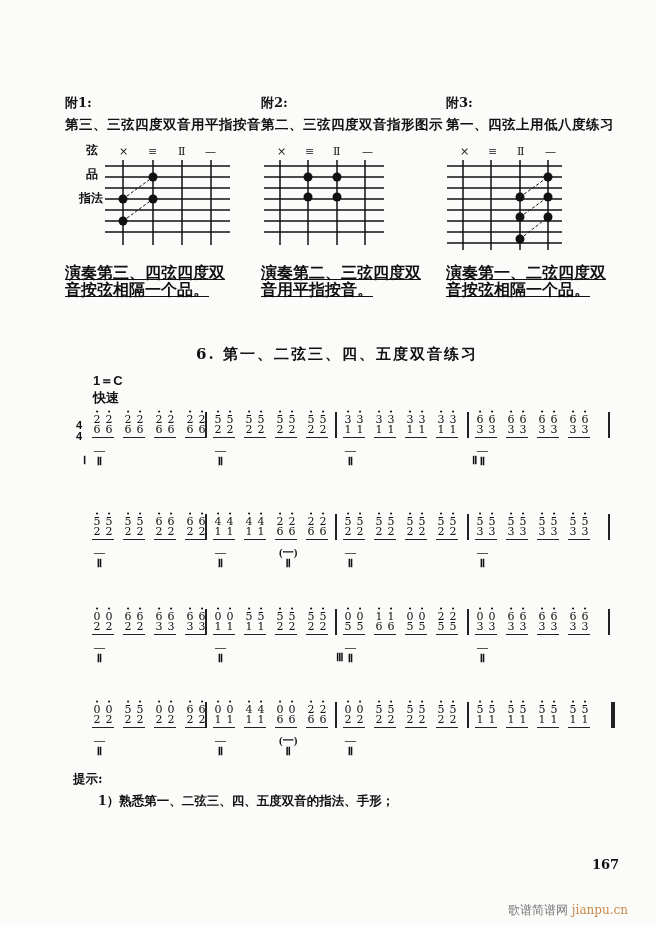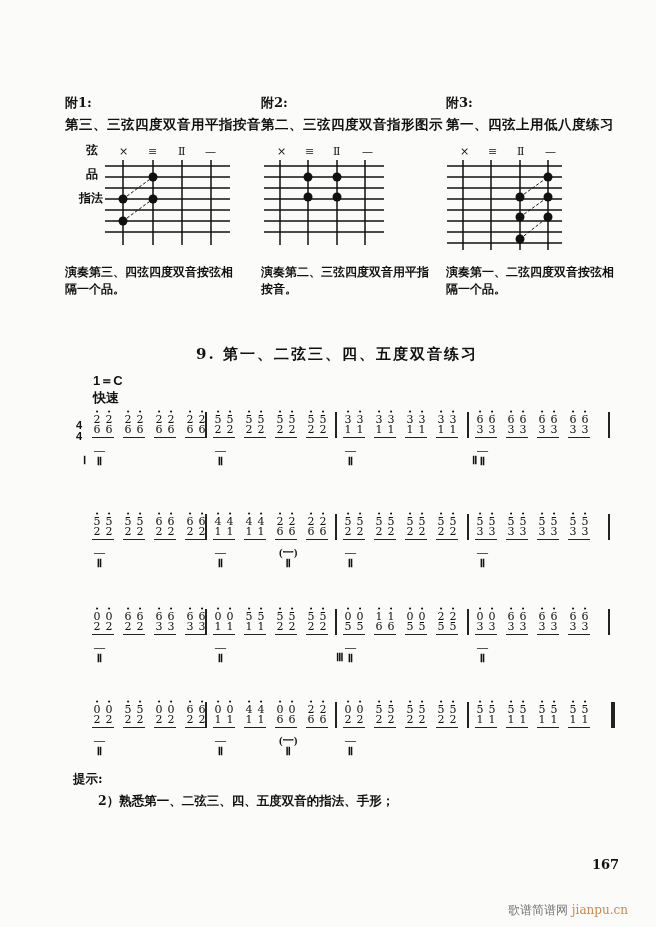--- a/index.html
+++ b/index.html
@@ -1,21 +1,21 @@
 <!DOCTYPE html>
 <html><head>
 <meta charset="utf-8">
 <style>
   html,body{margin:0;padding:0;}
   body{width:656px;height:927px;background:#fbfbf9;position:relative;overflow:hidden;
        font-family:"DejaVu Serif","Liberation Serif",serif;color:#111;}
   .abs{position:absolute;}
   .fig-label{font-weight:bold;font-size:13px;}
   .fig-title{font-weight:bold;font-size:13.5px;letter-spacing:0.5px;white-space:nowrap;}
-  .cap{font-weight:bold;font-size:12px;line-height:17px;width:170px;}
+  .cap{font-weight:bold;font-size:16px;line-height:17px;width:170px;text-decoration:underline;}
   .section-title{font-size:15px;letter-spacing:2px;font-weight:bold;}
   .key{font-weight:bold;font-size:13px;font-family:"Liberation Sans",sans-serif;}
   .tempo{font-weight:bold;font-size:13px;}
   .mus{position:absolute;font-family:"Liberation Sans",sans-serif;font-weight:bold;font-size:11px;line-height:11px;text-align:center;}
   .beat{position:absolute;display:flex;gap:2px;border-bottom:1px solid #222;padding-bottom:2px;}
   .beat .col{display:flex;flex-direction:column;align-items:center;width:10px;}
   .beat .col span{font-size:11px;line-height:10px;}
   .beat .col .dt{font-size:7px;line-height:5px;}
   .bar{position:absolute;width:2px;background:#222;}
   .pos{position:absolute;font-family:"Liberation Serif",serif;font-size:11px;font-weight:bold;text-align:center;}
@@ -130,21 +130,21 @@
     <circle cx="101" cy="17" r="4.5"></circle>
       <circle cx="73" cy="37" r="4.5"></circle>
     <circle cx="101" cy="37" r="4.5"></circle>
       <circle cx="73" cy="57" r="4.5"></circle>
     <circle cx="101" cy="57" r="4.5"></circle>
       <circle cx="73" cy="79" r="4.5"></circle>
   </g>
 </svg>
 <div class="abs cap" style="left:446px;top:264px;">演奏第一、二弦四度双音按弦相隔一个品。</div>
 
-<div class="abs section-title" style="left:196px;top:345px;">9. 第一、二弦三、四、五度双音练习</div>
+<div class="abs section-title" style="left:196px;top:345px;">6. 第一、二弦三、四、五度双音练习</div>
 <div class="abs key" style="left:93px;top:372px;">1＝C</div>
 <div class="abs tempo" style="left:93px;top:389px;">快速</div>
 
 <div id="score">
     <div class="beat" style="left: 92px; top: 410px;">
       <div class="col">
         <span class="dt">•</span>
         <span>2</span>
         <span>6</span>
       </div>
@@ -962,20 +962,20 @@
         <span>1</span>
       </div>
     </div>
     <div class="bar" style="left: 611px; top: 702px; height: 26px; width: 4px;"></div>
     <div class="mus" style="left: 76px; top: 420px; white-space: pre;">4
 4</div>
   </div>
 
 <div class="abs hints" style="left:73px;top:768px;width:420px;">
   <div>提示:</div>
-  <div class="hint-item">2）熟悉第一、二弦三、四、五度双音的指法、手形；</div>
+  <div class="hint-item">1）熟悉第一、二弦三、四、五度双音的指法、手形；</div>
 </div>
 
 <div class="abs pageno" style="left:592px;top:857px;">167</div>
 <div class="abs wm" style="left:508px;top:902px;">
   <span>歌谱简谱网</span>
   <span class="en">jianpu.cn</span>
 </div>
 
 </body></html>

